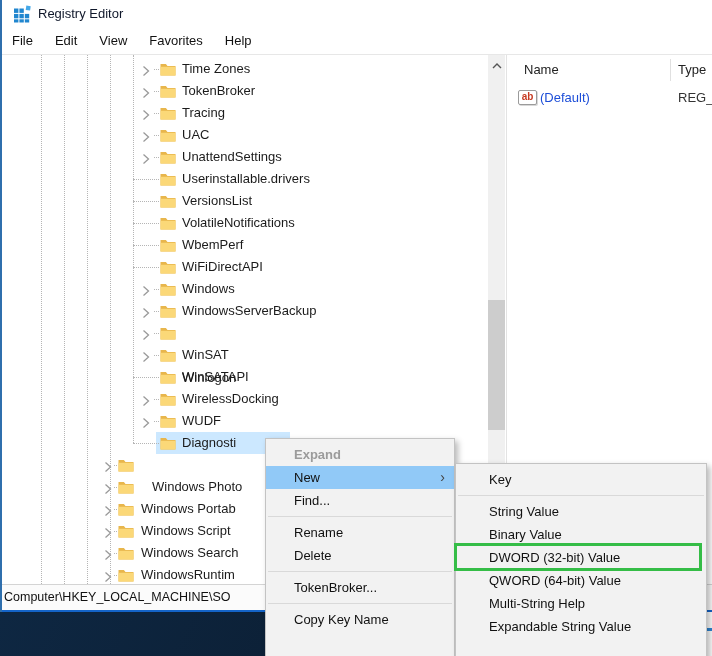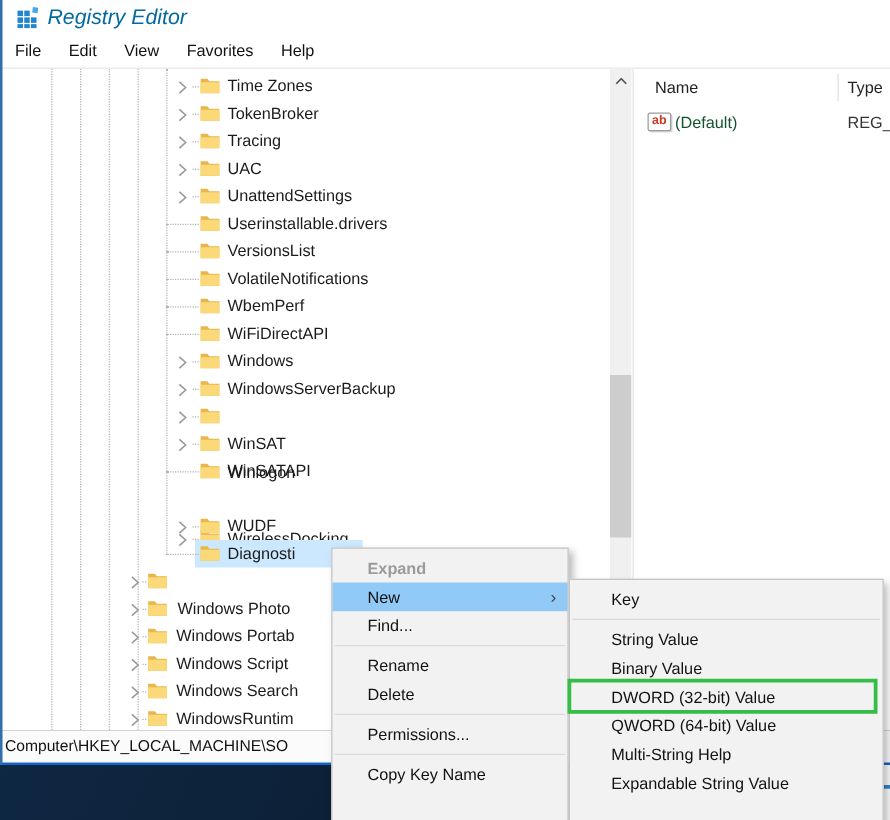--- a/index.html
+++ b/index.html
@@ -8,21 +8,21 @@
   html,body{margin:0;padding:0;}
   body{
     width:712px;height:656px;position:relative;overflow:hidden;
     font-family:"Liberation Sans","DejaVu Sans",sans-serif;
     background:#ffffff;color:#1b1b1b;
   }
   .abs{position:absolute;}
   
   #win-left-border{left:0;top:0;width:2px;height:612px;background:var(--accent-border);z-index:6;}
   #titlebar{left:0;top:0;width:712px;height:28px;background:#fff;z-index:2;}
-  #app-title{left:38px;top:0;height:28px;line-height:28px;font-size:17px;color:#0369a1;font-style:italic;}
+  #app-title{left:38px;top:0;height:28px;line-height:28px;font-size:13px;color:#0f172a;}
   #app-icon{left:13px;top:5px;}
   #menubar{left:0;top:28px;width:712px;height:26px;background:#fff;z-index:2;border-bottom:1px solid #e7e7e7;}
   #menubar ul{list-style:none;margin:0;padding:0 0 0 1px;display:flex;}
   #menubar li{padding:0 11px;height:26px;line-height:25px;font-size:13px;color:#111;}
   
   #tree-pane{left:2px;top:55px;width:486px;height:529px;background:#fff;overflow:hidden;z-index:1;}
   .guide{position:absolute;width:0;border-left:1px dotted var(--guide);top:0;}
   .tree-row{position:absolute;left:0;width:486px;height:22px;}
   .tree-label{position:absolute;top:0;height:22px;line-height:22px;font-size:13px;white-space:nowrap;}
   .tree-folder{position:absolute;top:4px;width:16px;height:13px;}
@@ -32,21 +32,21 @@
   .sel-rect{position:absolute;top:0;height:22px;background:var(--selection);}
   
   #scrollbar{left:488px;top:55px;width:17px;height:529px;background:#f0f0f0;z-index:1;}
   .sb-btn{position:absolute;left:0;width:17px;height:17px;display:flex;align-items:center;justify-content:center;background:#f0f0f0;}
   #sb-thumb{position:absolute;left:0;top:245px;width:17px;height:130px;background:#cdcdcd;}
   #pane-split{left:506px;top:55px;width:1px;height:529px;background:#e3e3e3;z-index:1;}
   
   #list-pane{left:508px;top:55px;width:244px;height:529px;background:#fff;z-index:1;}
   .col-header{position:absolute;top:3px;height:24px;line-height:24px;font-size:13px;color:#222;}
   #col-div{position:absolute;left:162px;top:4px;width:1px;height:22px;background:#e0e0e0;}
-  .list-row-name{position:absolute;left:32px;top:32px;height:22px;line-height:22px;font-size:13px;color:#14532d;}
+  .list-row-name{position:absolute;left:32px;top:32px;height:22px;line-height:22px;font-size:13px;color:#1d4ed8;}
   .list-row-type{position:absolute;left:170px;top:32px;height:22px;line-height:22px;font-size:13px;color:#333;white-space:nowrap;}
   #ab-icon{position:absolute;left:10px;top:35px;width:17px;height:13px;background:#fff;border:1px solid #9b9b9b;border-radius:2px;
     font-size:10px;font-weight:bold;line-height:12px;text-align:center;color:var(--ab-red);letter-spacing:0px;box-shadow:1px 1px 0 #d8d8d8;}
   
   #pane-bottom-line{left:0;top:584px;width:712px;height:1px;background:#d4d4d4;z-index:2;}
   #statusbar{left:0;top:585px;width:712px;height:25px;background:#fbfbfb;z-index:2;}
   #status-path{position:absolute;left:4px;top:0;height:25px;line-height:24px;font-size:12.5px;color:#111;white-space:nowrap;}
   #win-bottom-border{left:0;top:610px;width:712px;height:2px;background:#1464c8;z-index:3;}
   #desktop{left:0;top:612px;width:712px;height:44px;background:linear-gradient(115deg,#0e2742 0%,#0c2036 45%,#071526 100%);z-index:2;}
   #right-sliver{left:706px;top:612px;width:6px;height:44px;background:#fdfdfd;z-index:3;}
@@ -244,21 +244,21 @@
         <span class="tree-label" style="left: 180px;">WinSAT</span>
       </div>
       <div class="tree-row" style="top: 311px;">
         <span class="leaf-conn" style="left: 131px; width: 26px;"></span>
         <span class="tree-folder" style="left: 158px;"><svg width="16" height="13" viewBox="0 0 16 13">
   <path d="M0.5 1 h5.4 l1.6 1.9 h8 v9.6 h-15 z" fill="#e8b64c"></path>
   <path d="M0.5 3.8 h15 v8.7 h-15 z" fill="#fbd878"></path>
           </svg></span>
         <span class="tree-label" style="left: 180px;">WinSATAPI</span>
       </div>
-      <div class="tree-row" style="top: 333px; margin-top: 32px;">
+      <div class="tree-row" style="top: 333px;">
         <span class="tree-arrow" style="left: 140px;"><svg width="8" height="12" viewBox="0 0 8 12">
             <path d="M1.5 1.5 L6.5 6 L1.5 10.5" fill="none" stroke="#9a9a9a" stroke-width="1.3"></path>
           </svg></span>
         <span class="tree-stub" style="left: 152px; width: 5px;"></span>
         <span class="tree-folder" style="left: 158px;"><svg width="16" height="13" viewBox="0 0 16 13">
   <path d="M0.5 1 h5.4 l1.6 1.9 h8 v9.6 h-15 z" fill="#e8b64c"></path>
   <path d="M0.5 3.8 h15 v8.7 h-15 z" fill="#fbd878"></path>
           </svg></span>
         <span class="tree-label" style="left: 180px;">WirelessDocking</span>
       </div>
@@ -294,21 +294,21 @@
       </div>
       <div class="tree-row" style="top: 421px;">
         <span class="tree-arrow" style="left: 102px;"><svg width="8" height="12" viewBox="0 0 8 12">
             <path d="M1.5 1.5 L6.5 6 L1.5 10.5" fill="none" stroke="#9a9a9a" stroke-width="1.3"></path>
           </svg></span>
         <span class="tree-stub" style="left: 112px; width: 3px;"></span>
         <span class="tree-folder" style="left: 116px;"><svg width="16" height="13" viewBox="0 0 16 13">
   <path d="M0.5 1 h5.4 l1.6 1.9 h8 v9.6 h-15 z" fill="#e8b64c"></path>
   <path d="M0.5 3.8 h15 v8.7 h-15 z" fill="#fbd878"></path>
           </svg></span>
-        <span class="tree-label" style="left: 140px;">Windows Photo</span>
+        <span class="tree-label" style="left: 150px;">Windows Photo</span>
       </div>
       <div class="tree-row" style="top: 443px;">
         <span class="tree-arrow" style="left: 102px;"><svg width="8" height="12" viewBox="0 0 8 12">
             <path d="M1.5 1.5 L6.5 6 L1.5 10.5" fill="none" stroke="#9a9a9a" stroke-width="1.3"></path>
           </svg></span>
         <span class="tree-stub" style="left: 112px; width: 3px;"></span>
         <span class="tree-folder" style="left: 116px;"><svg width="16" height="13" viewBox="0 0 16 13">
   <path d="M0.5 1 h5.4 l1.6 1.9 h8 v9.6 h-15 z" fill="#e8b64c"></path>
   <path d="M0.5 3.8 h15 v8.7 h-15 z" fill="#fbd878"></path>
           </svg></span>
@@ -389,21 +389,21 @@
 <div class="abs" id="win-left-border"></div>
 
 <div class="menu" id="context-menu">
     <div class="menu-item disabled">Expand</div>
     <div class="menu-item highlighted">New<span class="submenu-arrow">›</span></div>
     <div class="menu-item">Find...</div>
     <div class="menu-sep"></div>
     <div class="menu-item">Rename</div>
     <div class="menu-item">Delete</div>
     <div class="menu-sep"></div>
-    <div class="menu-item">Permissions...</div>
+    <div class="menu-item">TokenBroker...</div>
     <div class="menu-sep"></div>
     <div class="menu-item">Copy Key Name</div>
   </div>
 
 <div class="menu" id="new-submenu">
     <div class="menu-item">Key</div>
     <div class="menu-sep"></div>
     <div class="menu-item">String Value</div>
     <div class="menu-item">Binary Value</div>
     <div class="menu-item">DWORD (32-bit) Value<div class="green-box"></div></div>

